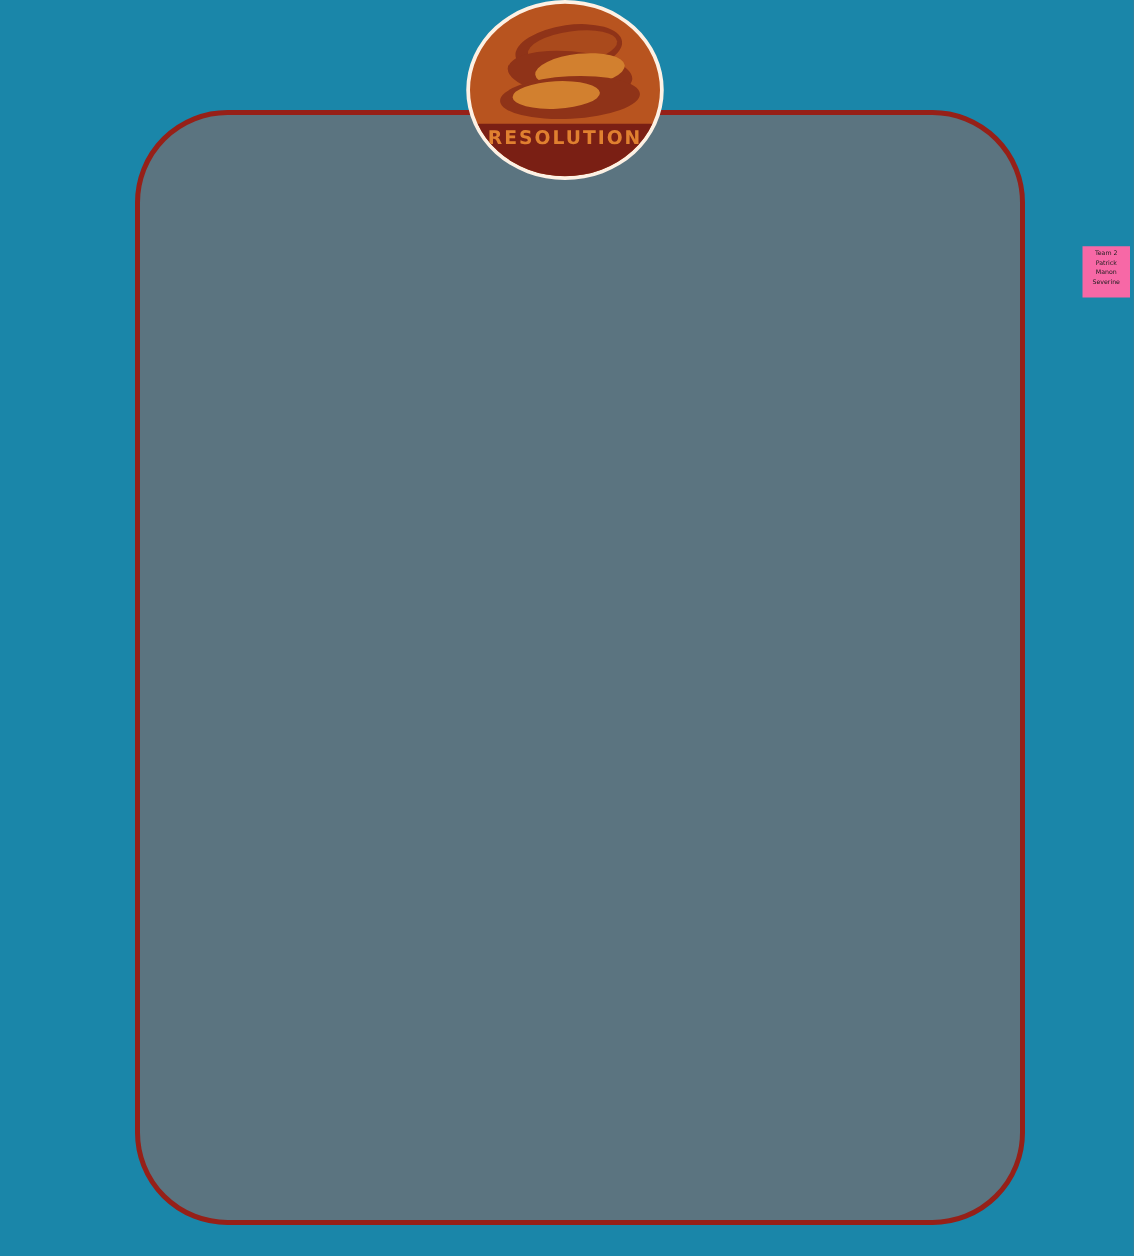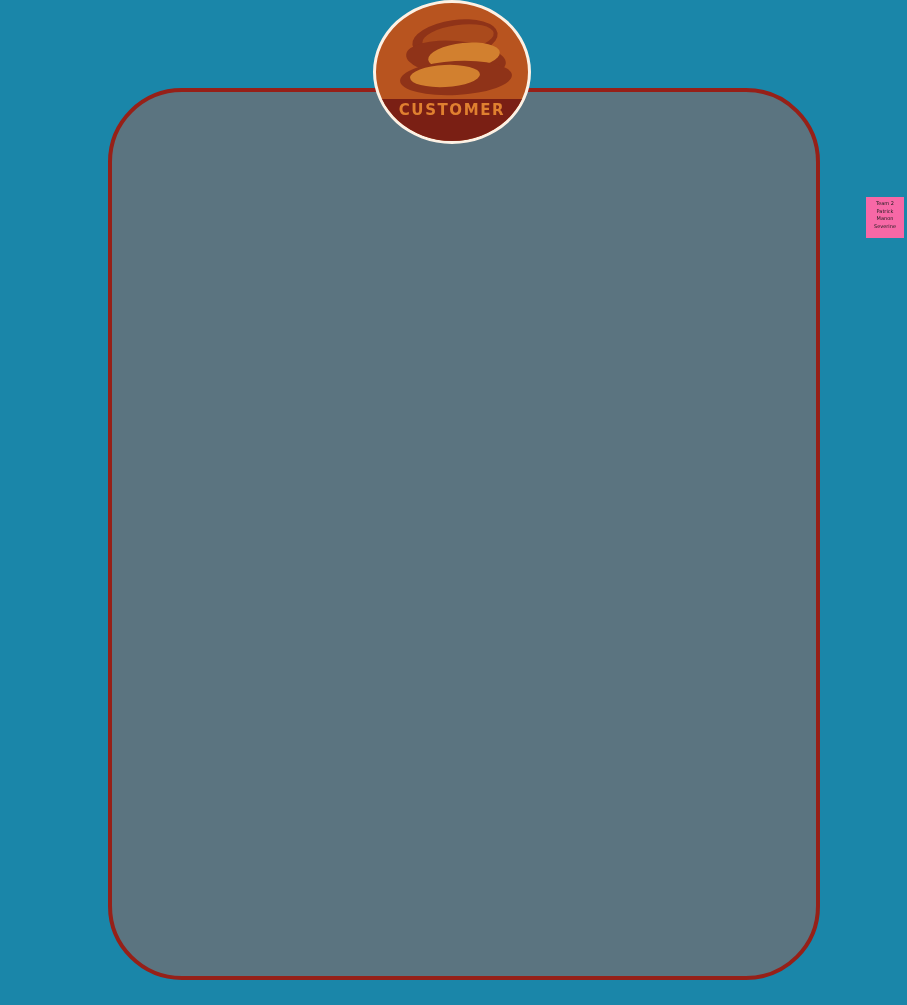--- a/index.html
+++ b/index.html
@@ -210,21 +210,21 @@
 
 <div class="logo-wrap">
   <div class="logo-circle">
     <div class="stone stone1"></div>
     <div class="stone stone1b"></div>
     <div class="stone stone2"></div>
     <div class="stone stone2b"></div>
     <div class="stone stone3"></div>
     <div class="stone stone3b"></div>
     <div class="logo-lower"></div>
-    <div class="logo-text">CUSTOMER</div>
+    <div class="logo-text">RESOLUTION</div>
   </div>
 </div>
 
 <div class="panel"></div>
 
 <div class="q-label" style="left:196px;top:168px;">What is the idea?</div>
 <div class="card card-idea">
   <div class="t">
     <div>Help me prioritise where to</div>
     <div>put my efforts</div>

